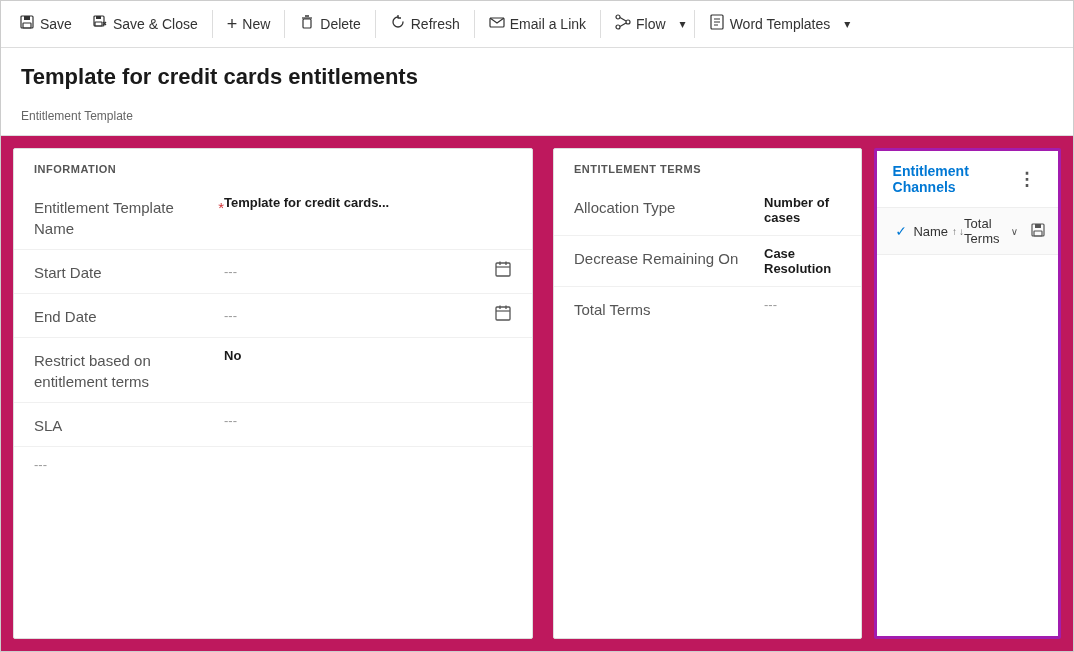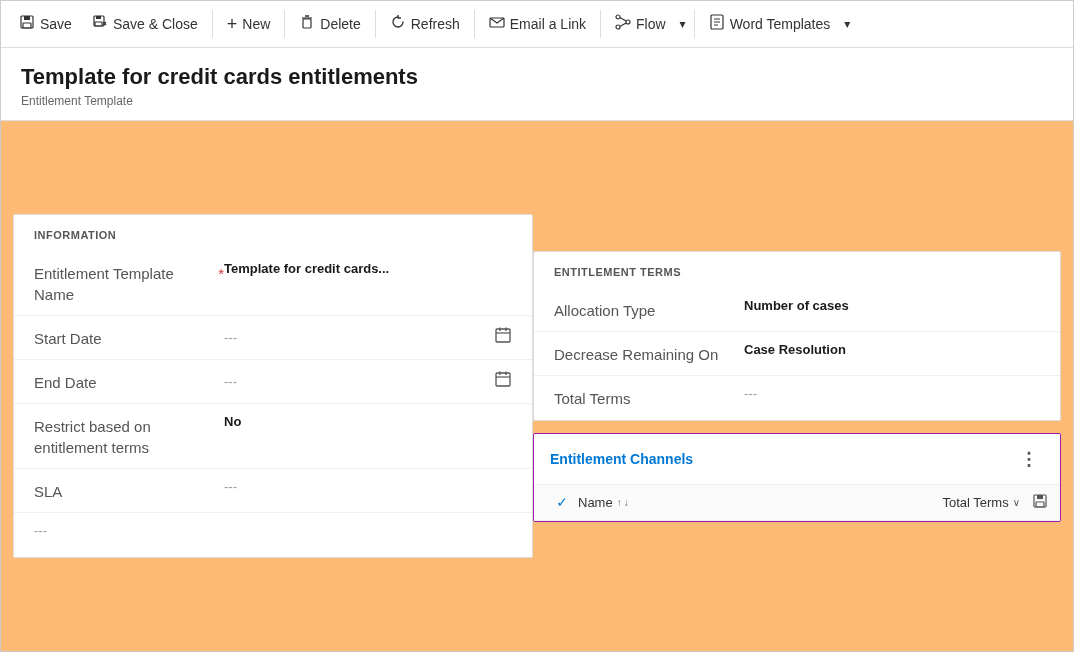--- a/index.html
+++ b/index.html
@@ -10,37 +10,37 @@
     
     .toolbar { display: flex; align-items: center; padding: 0 8px; height: 47px; border-bottom: 1px solid #ddd; background: #fff; flex-shrink: 0; }
     .toolbar-btn { display: flex; align-items: center; gap: 5px; padding: 6px 10px; border: none; background: none; cursor: pointer; font-size: 14px; color: #333; border-radius: 2px; }
     .toolbar-btn .icon { font-size: 16px; }
     .toolbar-separator { width: 1px; height: 28px; background: #ddd; margin: 0 4px; }
     .toolbar-btn-group { display: flex; align-items: center; }
     .toolbar-btn-chevron { padding: 6px 4px; border: none; background: none; cursor: pointer; font-size: 12px; color: #333; border-radius: 2px; }
     
     
     .page-header { padding: 16px 20px 0 20px; background: #fff; flex-shrink: 0; }
-    .page-title { font-size: 22px; font-weight: 600; color: #1a1a1a; margin-bottom: 4px; }
+    .page-title { font-size: 22px; font-weight: 600; color: #1a1a1a; margin-bottom: 19px; }
     .page-subtitle { font-size: 12px; color: #666; margin-bottom: 12px; }
     
     
     .tabs { display: flex; align-items: center; border-bottom: 1px solid #ddd; padding: 0 20px; background: #fff; flex-shrink: 0; }
     .tab { padding: 10px 14px; cursor: pointer; font-size: 14px; color: #666; border-bottom: 2px solid transparent; margin-bottom: -1px; }
     .tab.active { color: #1a1a1a; font-weight: 600; border-bottom: 2px solid #0078d4; }
     
     
-    .main-content { display: flex; flex: 1; overflow: hidden; padding: 12px; gap: 0; background: #fdba74; align-items: center; }
+    .main-content { display: flex; flex: 1; overflow: hidden; padding: 12px; gap: 20px; background: #be185d; }
     
     
     .panel { background: #fff; border: 1px solid #ddd; border-radius: 2px; overflow: hidden; }
     .panel-left { width: 520px; flex-shrink: 0; }
-    .panel-right { flex: 1; display: flex; flex-direction: column; gap: 12px; }
+    .panel-right { flex: 1; display: flex; flex-direction: row; gap: 12px; }
     .panel-right-top { background: #fff; border: 1px solid #ddd; border-radius: 2px; }
-    .panel-right-bottom { background: #fff; border: 1px solid #a21caf; border-radius: 2px; flex: 1; display: flex; flex-direction: column; }
+    .panel-right-bottom { background: #fff; border: 3px solid #a21caf; border-radius: 2px; flex: 1; display: flex; flex-direction: column; }
     
     .panel-section-title { font-size: 11px; font-weight: 700; color: #555; letter-spacing: 0.5px; padding: 14px 20px 10px 20px; text-transform: uppercase; }
     
     .field-row { display: flex; align-items: flex-start; padding: 10px 20px; border-bottom: 1px solid #f0f0f0; min-height: 44px; }
     .field-row:last-child { border-bottom: none; }
     .field-label { width: 190px; flex-shrink: 0; color: #555; font-size: 15px; line-height: 1.4; display: flex; align-items: flex-start; gap: 4px; padding-top: 2px; }
     .field-required { color: #d13438; }
     .field-value { flex: 1; font-size: 13px; color: #333; font-weight: 600; }
     .field-value.empty { color: #999; font-weight: normal; }
     .field-value.bold { font-weight: 700; color: #1a1a1a; }

